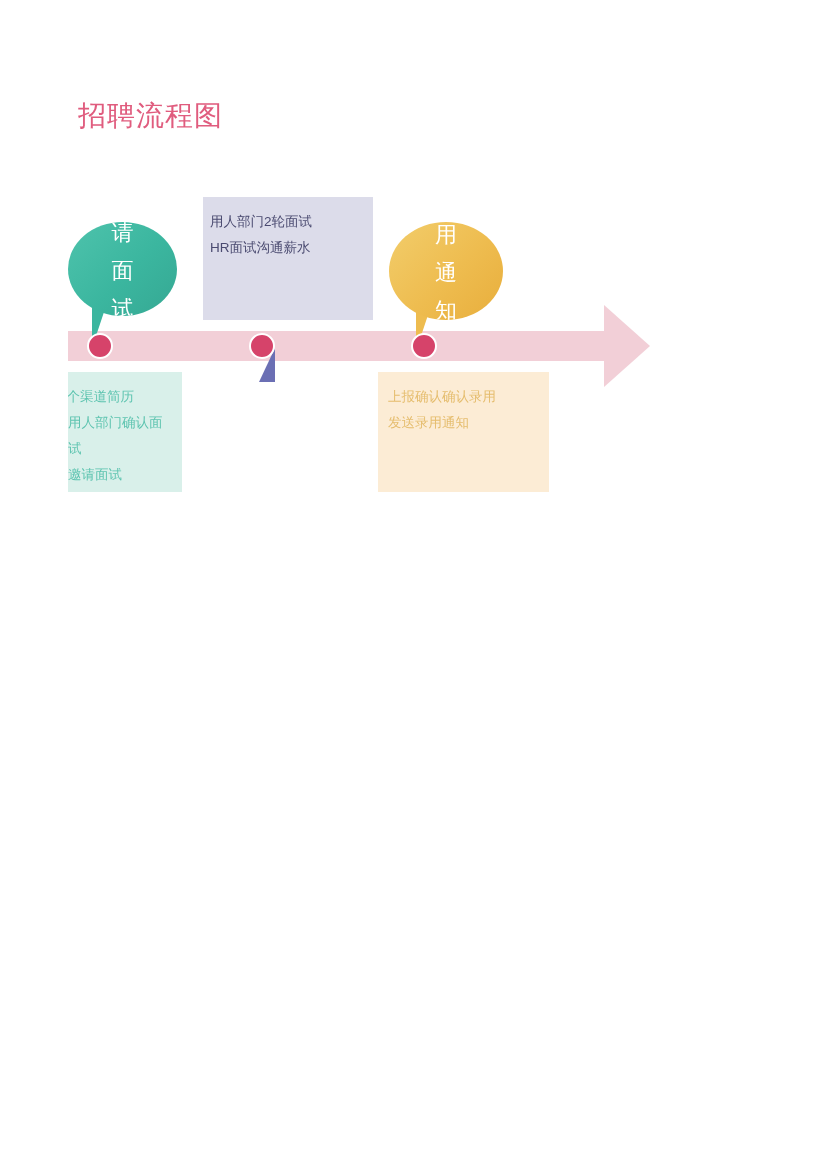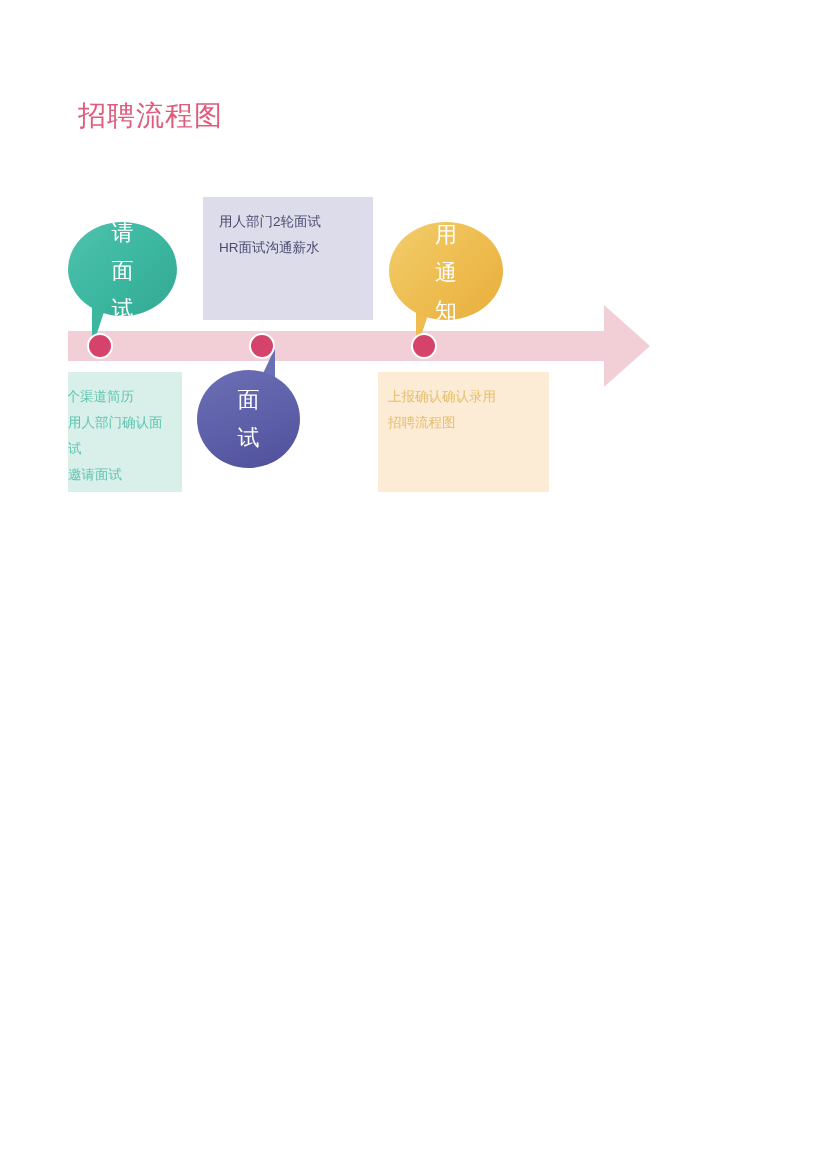--- a/index.html
+++ b/index.html
@@ -166,21 +166,21 @@
     padding: 12px 10px 0 0;
     text-indent: -42px;
   }
   .note-rounds {
     left: 203px;
     top: 197px;
     width: 170px;
     height: 123px;
     background: #dcdcea;
     color: #4a4a70;
-    padding: 12px 0 0 16px;
+    padding: 12px 0 0 7px;
   }
   .note-offer {
     left: 378px;
     top: 372px;
     width: 171px;
     height: 120px;
     background: #fcecd5;
     color: #e5bd6e;
     padding: 12px 0 0 10px;
   }
@@ -206,24 +206,21 @@
   <div class="bubble-tail tail-offer"></div>
   <div class="bubble bubble-offer">
     <span class="bubble-label">录用通知</span>
   </div>
 
   <div class="note note-channels">收集各个渠道简历
 用人部门确认面试
 邀请面试</div>
 
   <div class="note note-offer">上报确认确认录用
-招聘流程图</div>
+发送录用通知</div>
 
   <div class="bubble-tail tail-interview"></div>
-  <div class="bubble bubble-interview">
-    <span class="bubble-label">面试</span>
-  </div>
 
   <div class="dot" style="left:100px; top:346px;"></div>
   <div class="dot" style="left:262px; top:346px;"></div>
   <div class="dot" style="left:424px; top:346px;"></div>
 
 </div>
 
 </body></html>

